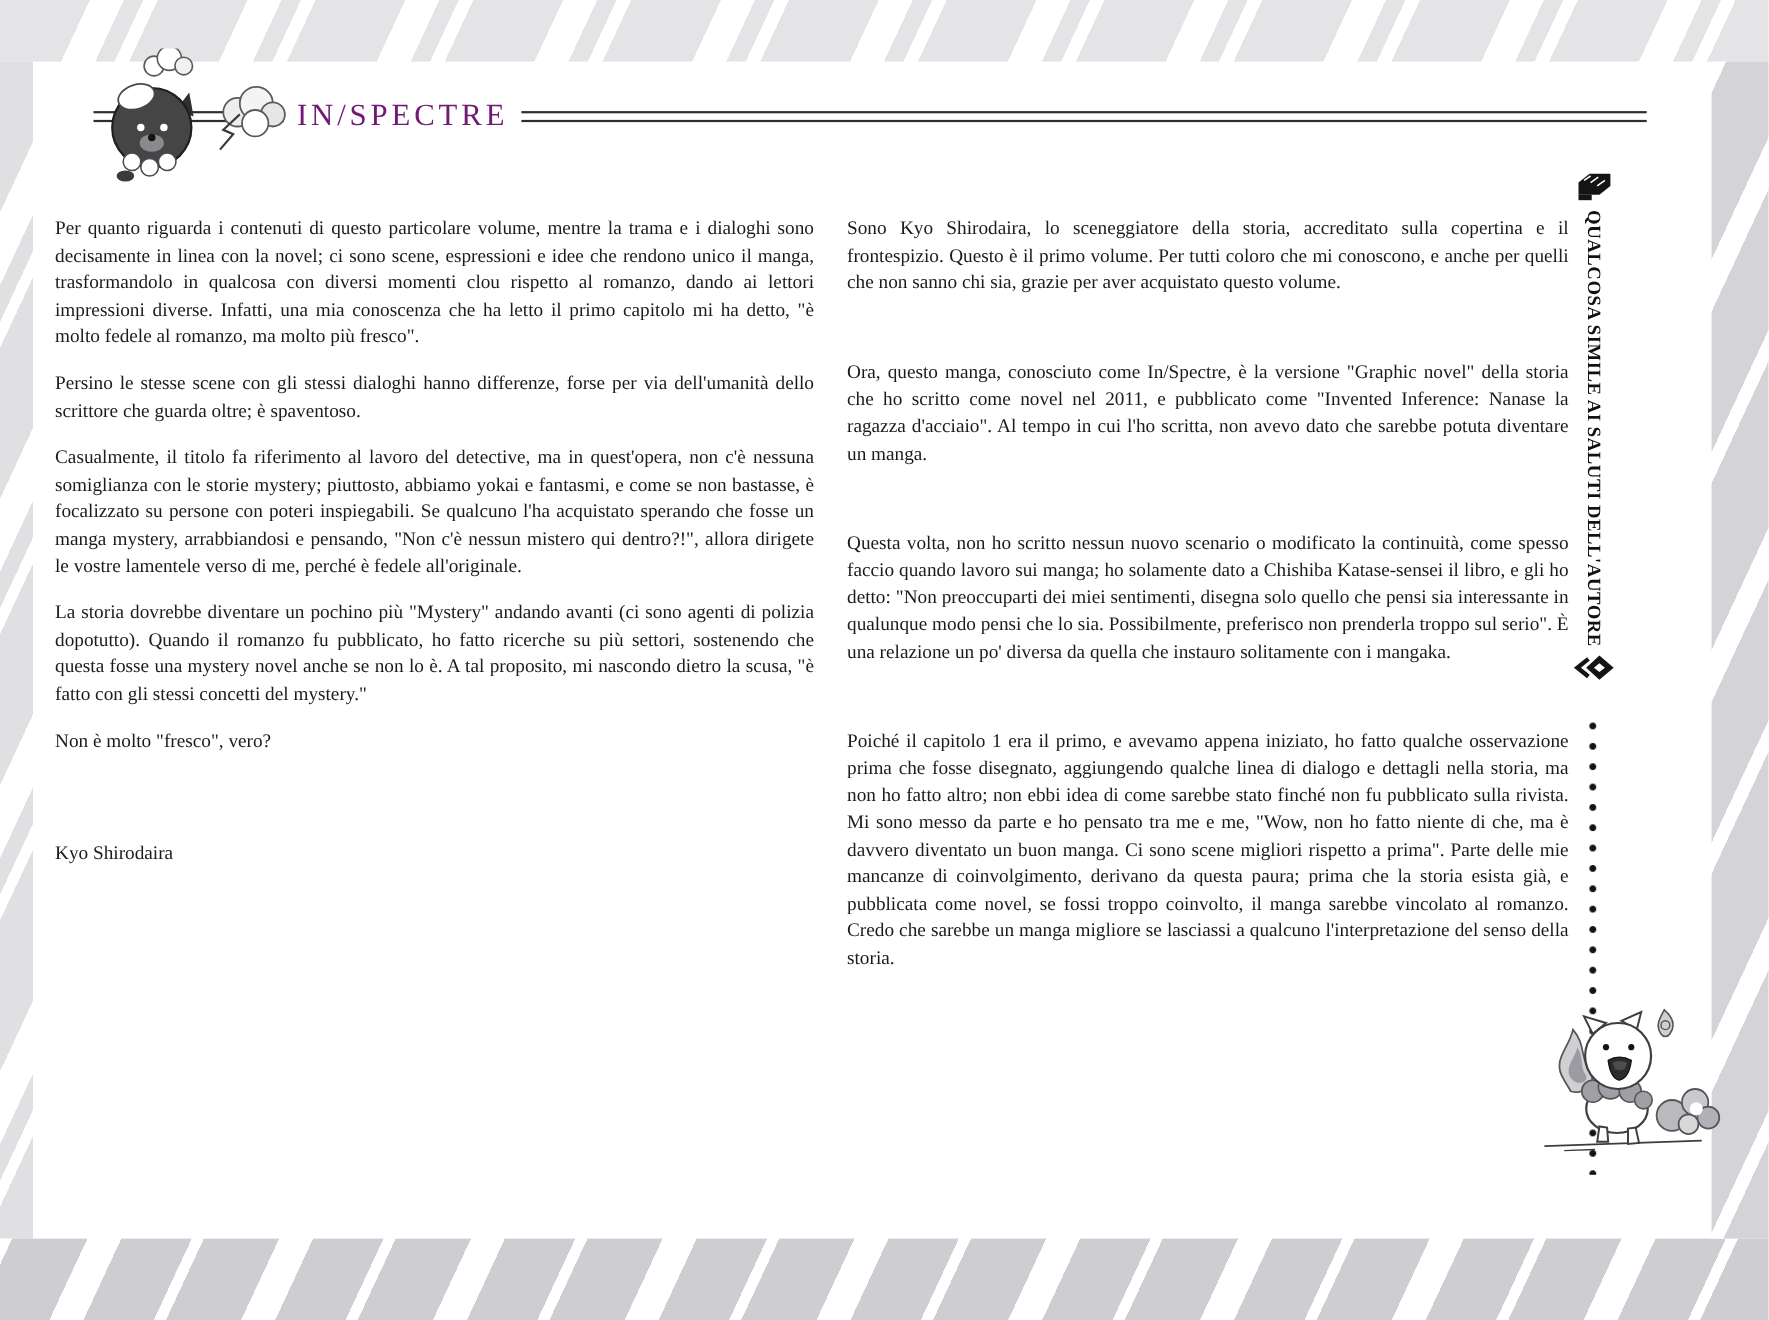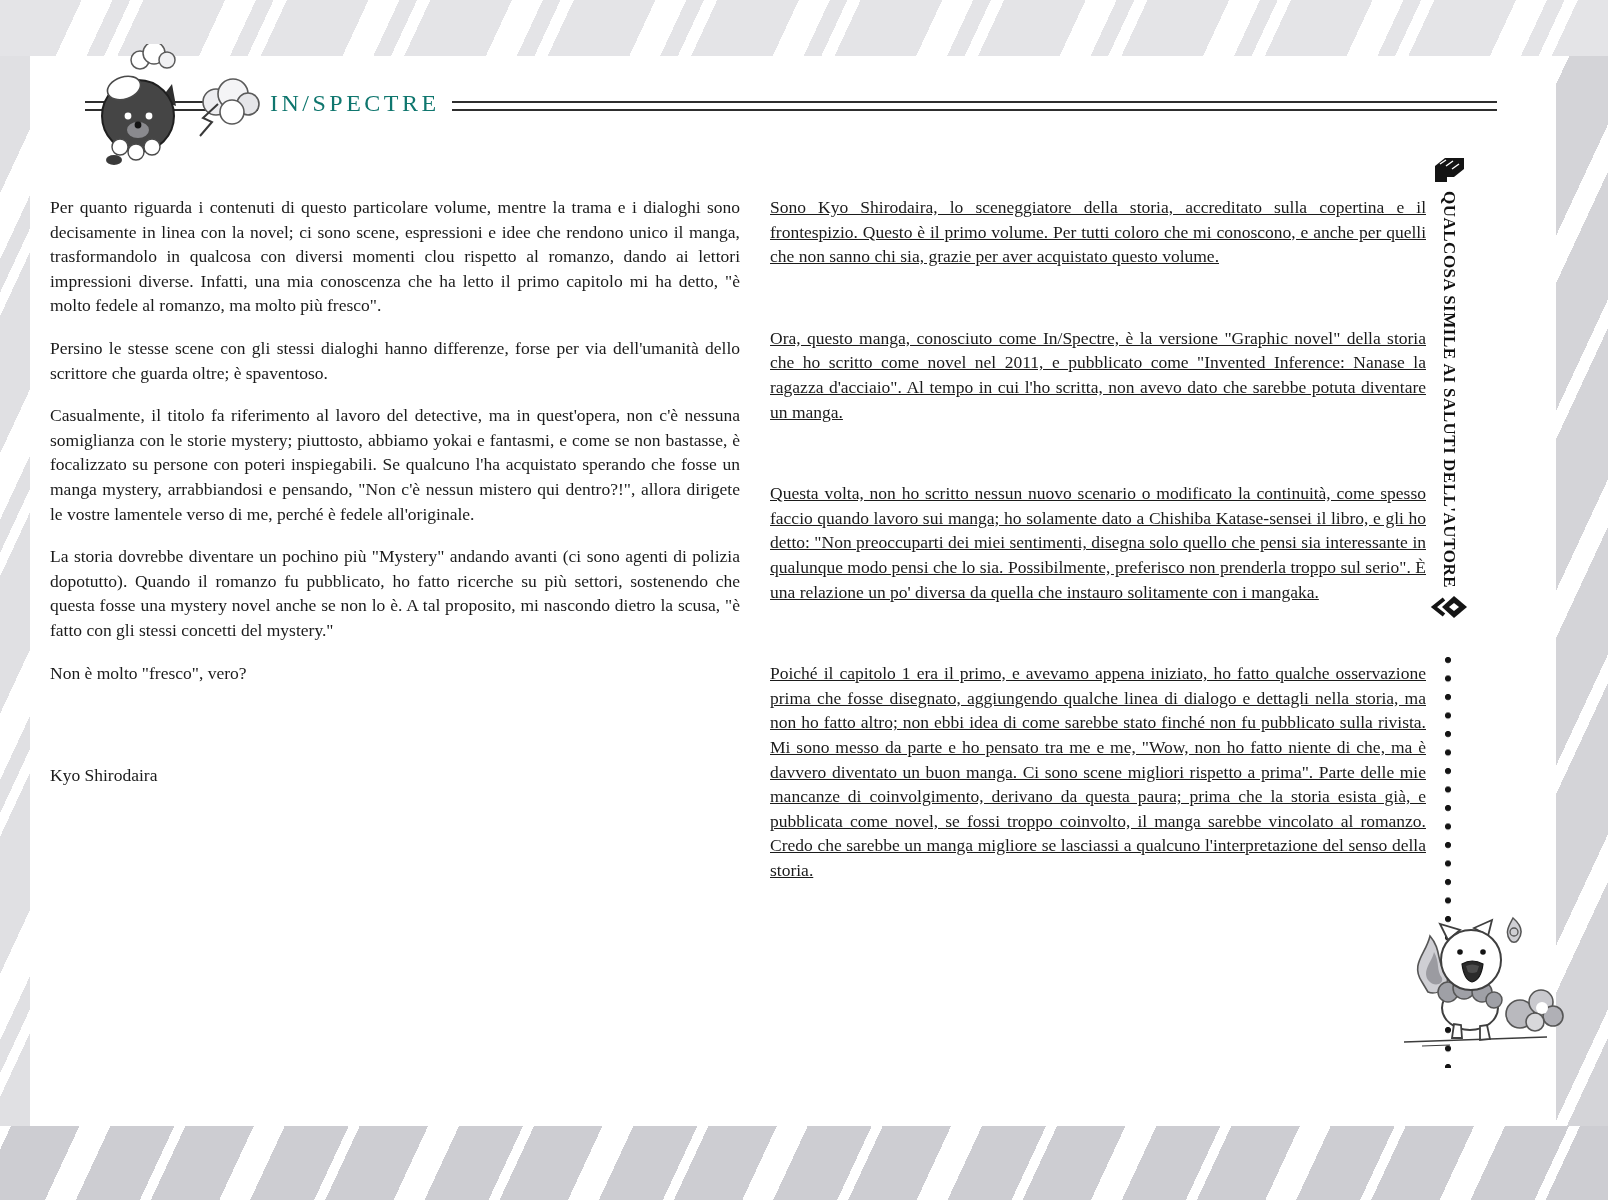--- a/index.html
+++ b/index.html
@@ -38,29 +38,29 @@
       #ffffff 76px 96px,#d4d4d8 96px 150px);
   }
   
   .header-rule{
     position:absolute;left:85px;top:101px;width:1412px;height:6px;
     border-top:2px solid #2e2e2e;border-bottom:2px solid #2e2e2e;
   }
   .series-logo{
     position:absolute;left:258px;top:90px;
     background:#fff;padding:0 12px;
-    font-size:24px;letter-spacing:3.5px;color:#0f766e;
+    font-size:28px;letter-spacing:3.5px;color:#701a75;
     z-index:3;white-space:nowrap;
   }
   .header-mascot{position:absolute;left:88px;top:44px;z-index:4;}
   
   .col{position:absolute;top:195px;text-align:justify;
        font-size:17.5px;line-height:24.6px;}
   .col-left{left:50px;width:690px;}
-  .col-right{left:770px;width:656px;text-decoration:underline;}
+  .col-right{left:770px;width:656px;}
   .col p{margin:0 0 18px 0;}
   .col-right p{margin:0 0 57px 0;}
   .signature{margin-top:78px;font-size:17.5px;}
   
   .side-title-wrap{
     position:absolute;left:1428px;top:156px;width:42px;height:492px;
     display:flex;flex-direction:column;align-items:center;gap:7px;
     z-index:2;
   }
   .side-title{

